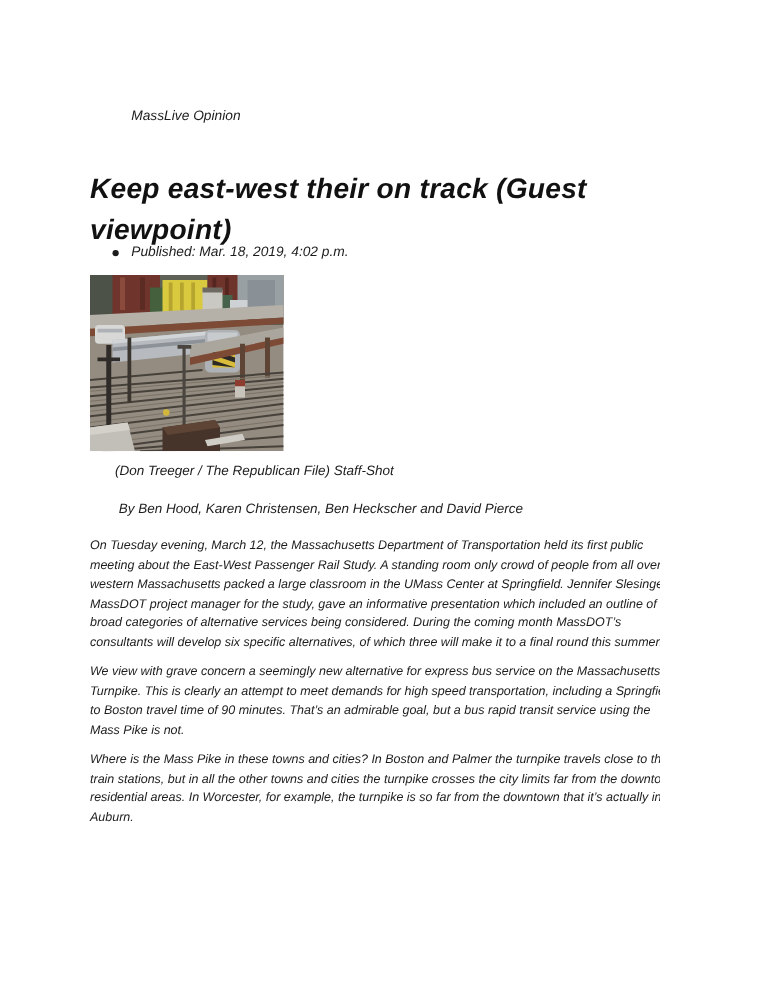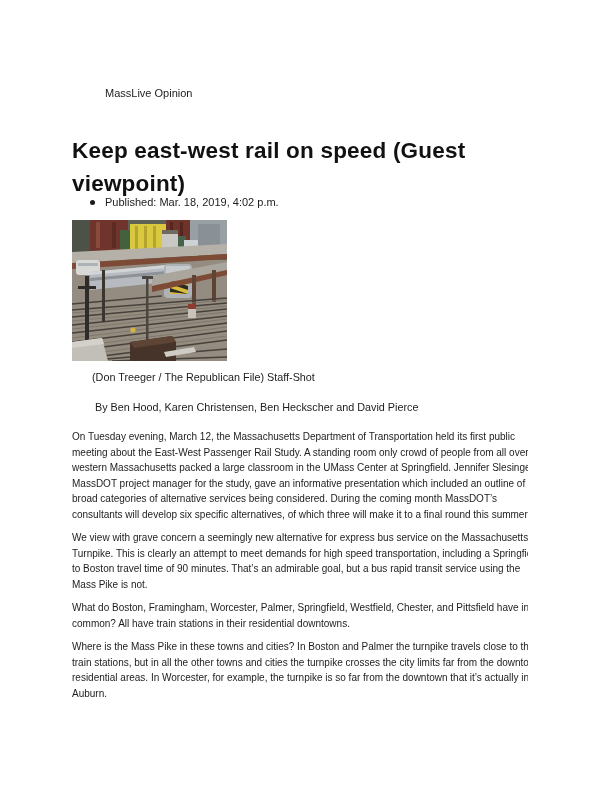--- a/index.html
+++ b/index.html
@@ -4,20 +4,21 @@
 <style>
   html, body { margin:0; padding:0; background:#ffffff; }
   .page {
     position: relative;
     width: 528px;
     height: 792px;
     background: #ffffff;
     font-family: "Liberation Sans", sans-serif;
     color: #1c1c1c;
     overflow: hidden;
+    font-style: italic;
   }
   .kicker {
     position: absolute;
     left: 105px;
     top: 87px;
     font-size: 11px;
     line-height: 13px;
     color: #1c1c1c;
   }
   .headline {
@@ -88,21 +89,21 @@
     color: #1c1c1c;
   }
 </style>
 </head>
 <body>
 
 <div class="page">
 
   <div class="kicker">MassLive Opinion</div>
 
-  <h1 class="headline">Keep east-west rail on speed (Guest viewpoint)</h1>
+  <h1 class="headline">Keep east-west their on track (Guest viewpoint)</h1>
 
   <div class="published-row">
     <span class="bullet"></span>
     <span>Published: Mar. 18, 2019, 4:02 p.m.</span>
   </div>
 
   <div class="photo-wrap">
     <svg width="155" height="141" viewBox="0 0 155 141" xmlns="http://www.w3.org/2000/svg">
 
       <rect x="0" y="0" width="155" height="141" fill="#948c80"></rect>
@@ -192,17 +193,16 @@
     </svg>
   </div>
 
   <div class="caption">(Don Treeger / The Republican File) Staff-Shot</div>
 
   <div class="byline">By Ben Hood, Karen Christensen, Ben Heckscher and David Pierce</div>
 
   <div class="body-text">
     <p>On Tuesday evening, March 12, the Massachusetts Department of Transportation held its first public meeting about the East-West Passenger Rail Study. A standing room only crowd of people from all over western Massachusetts packed a large classroom in the UMass Center at Springfield. Jennifer Slesinger, MassDOT project manager for the study, gave an informative presentation which included an outline of the broad categories of alternative services being considered. During the coming month MassDOT’s consultants will develop six specific alternatives, of which three will make it to a final round this summer.</p>
     <p>We view with grave concern a seemingly new alternative for express bus service on the Massachusetts Turnpike. This is clearly an attempt to meet demands for high speed transportation, including a Springfield to Boston travel time of 90 minutes. That’s an admirable goal, but a bus rapid transit service using the Mass Pike is not.</p>
-    <p>What do Boston, Framingham, Worcester, Palmer, Springfield, Westfield, Chester, and Pittsfield have in common? All have train stations in their residential downtowns.</p>
     <p>Where is the Mass Pike in these towns and cities? In Boston and Palmer the turnpike travels close to the train stations, but in all the other towns and cities the turnpike crosses the city limits far from the downtown residential areas. In Worcester, for example, the turnpike is so far from the downtown that it’s actually in Auburn.</p>
   </div>
 
 </div>
 
 </body></html>

